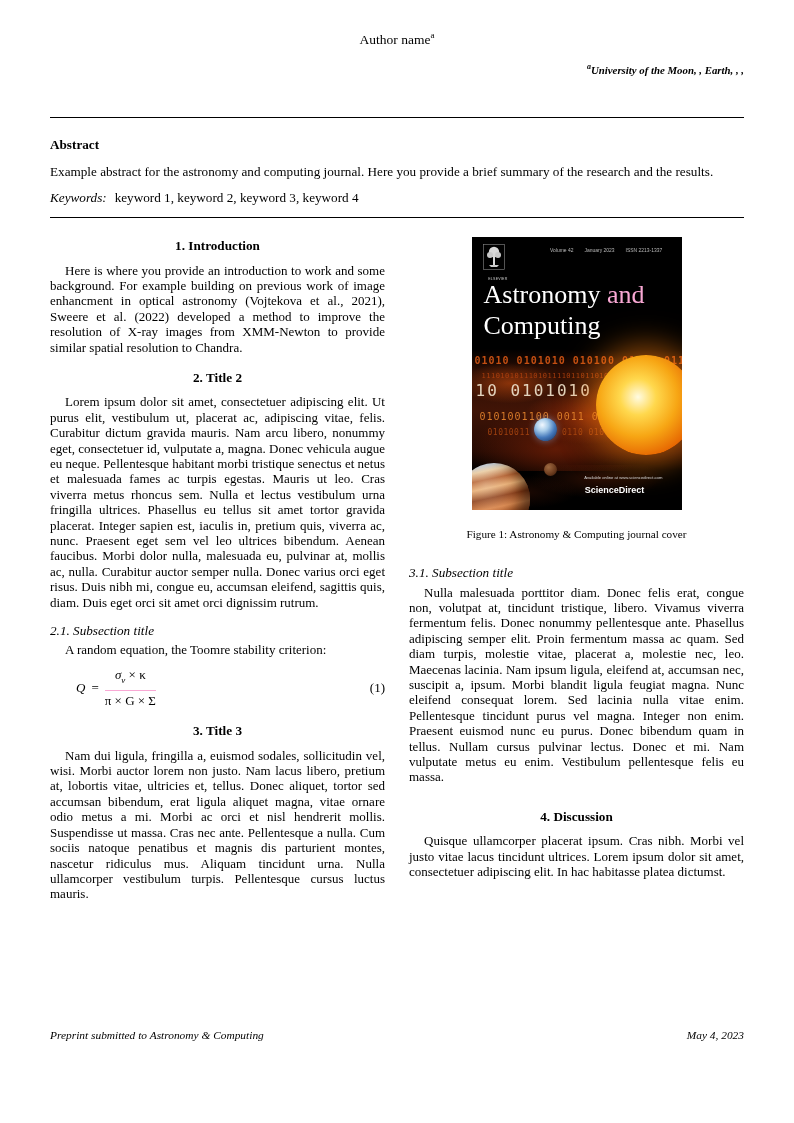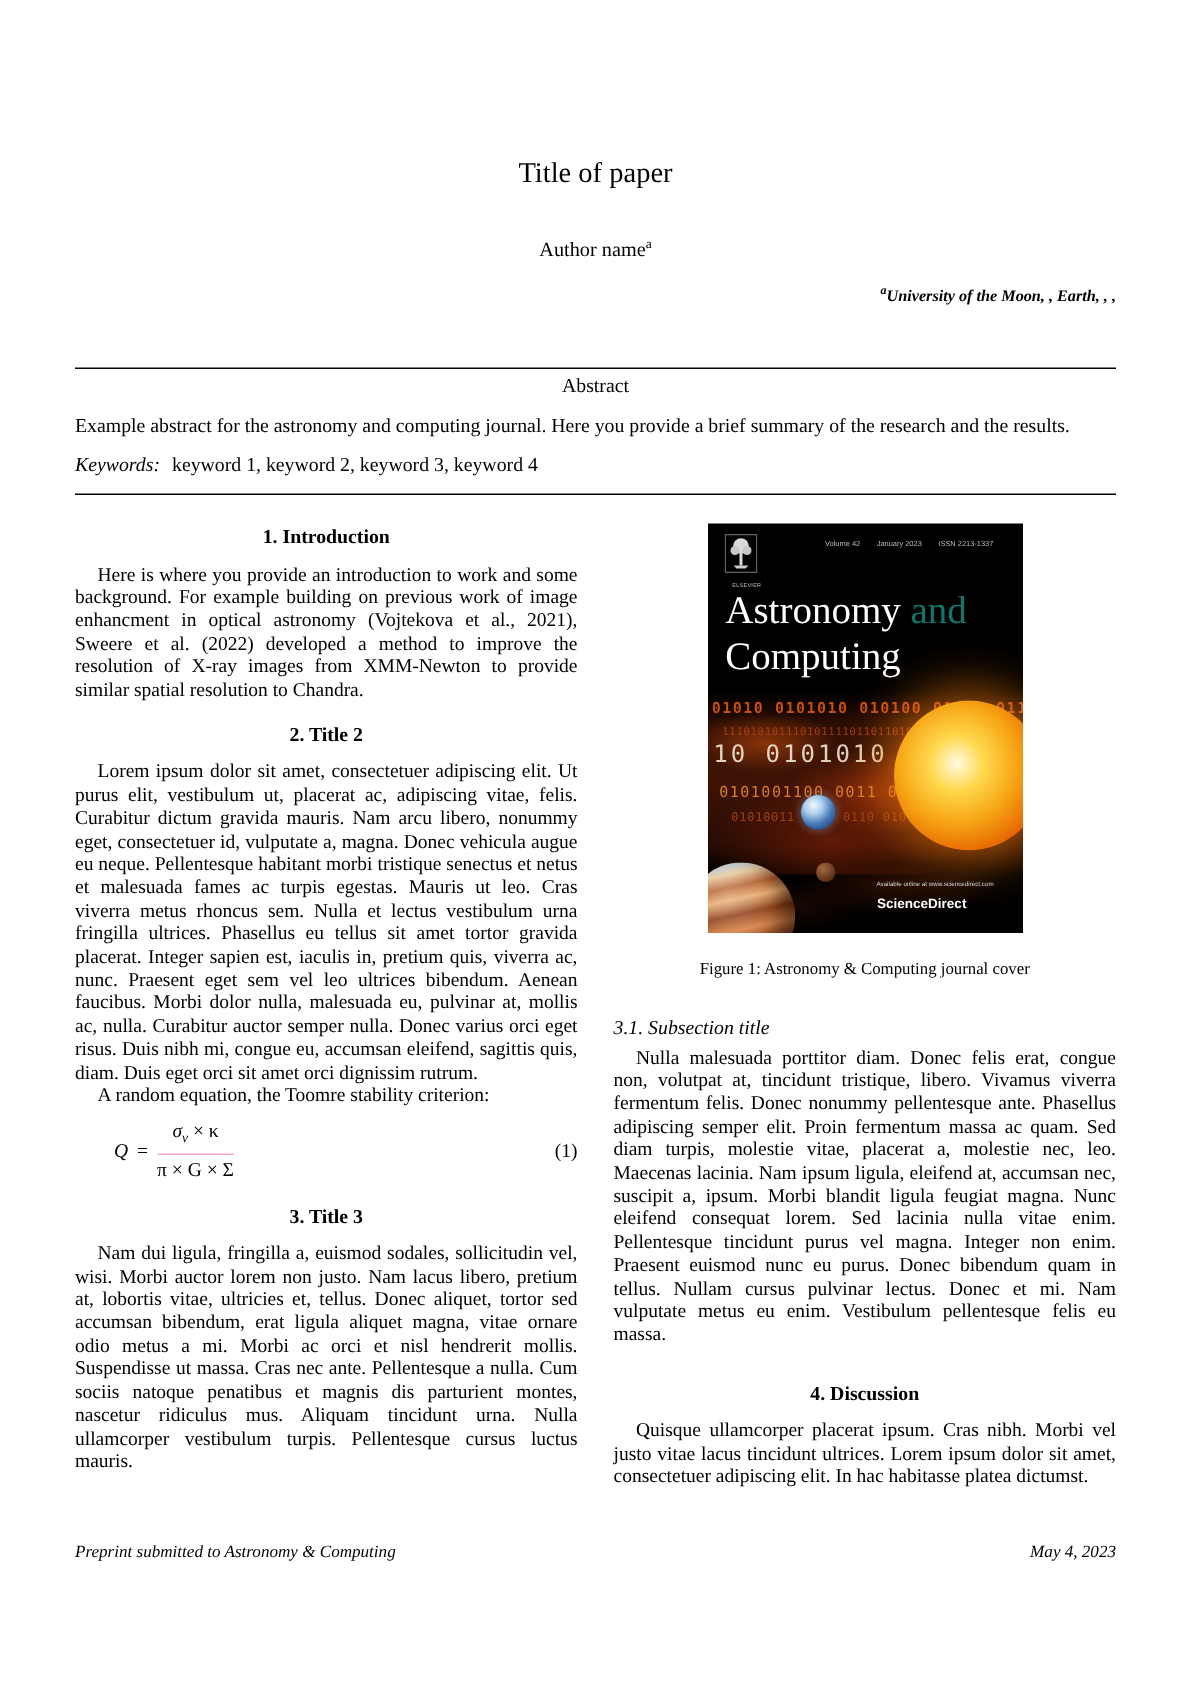--- a/index.html
+++ b/index.html
@@ -13,21 +13,21 @@
   .title{margin:105px 0 0 0;text-align:center;font-size:19px;font-weight:400;}
   .author{margin-top:30px;text-align:center;font-size:13.5px;}
   .author sup{font-size:9px;}
   .affiliation{margin-top:14px;text-align:right;font-style:italic;font-size:10.8px;font-weight:bold;}
   .affiliation sup{font-size:8px;font-style:italic;}
 
   .rule{border:none;border-top:1px solid #000;margin:0;height:0;}
   .rule-top{margin-top:42px;}
   .rule-bottom{margin-top:11px;}
 
-  .abstract-heading{font-size:13.2px;font-weight:400;margin-top:3px;text-align:center;}
+  .abstract-heading{font-size:13.2px;font-weight:700;margin-top:19px;}
   .abstract-body{font-size:13.2px;margin-top:11px;line-height:16px;}
   .keywords-line{font-size:13.2px;margin-top:10px;margin-bottom:0;line-height:16px;}
   .keywords-label{font-style:italic;}
   .keywords-text{margin-left:8px;}
 
   
   .columns{display:flex;gap:24px;margin-top:17px;height:676px;overflow:hidden;}
   .col{width:335px;font-size:13px;line-height:15.4px;text-align:justify;}
   .col p{margin:0;text-indent:15px;}
   .sec-heading{font-size:13.2px;font-weight:700;margin:15px 0 9px 0;text-align:center;}
@@ -117,21 +117,20 @@
     position:absolute;left:50px;right:50px;top:1029px;display:flex;justify-content:space-between;
     font-style:italic;font-size:11.4px;
   }
 </style>
 </head>
 <body>
 
 <div class="page">
   <div class="content">
 
-    <h1 class="title">Title of paper</h1>
 
     <div class="author"><span>Author name</span><sup>a</sup></div>
 
     <div class="affiliation"><sup>a</sup><span>University of the Moon, , Earth, , ,</span></div>
 
     <hr class="rule rule-top">
 
     <div class="abstract-heading">Abstract</div>
     <div class="abstract-body">Example abstract for the astronomy and computing journal. Here you provide a brief summary of the research and the results.</div>
     <div class="keywords-line">
@@ -142,20 +141,21 @@
 
     <div class="columns">
 
       <div class="col">
         <div class="sec-heading first">1.  Introduction</div>
         <p>Here is where you provide an introduction to work and some background. For example building on previous work of image enhancment in optical astronomy (Vojtekova et al., 2021), Sweere et al. (2022) developed a method to improve the resolution of X-ray images from XMM-Newton to provide similar spatial resolution to Chandra.</p>
 
         <div class="sec-heading">2.  Title 2</div>
         <p>Lorem ipsum dolor sit amet, consectetuer adipiscing elit. Ut purus elit, vestibulum ut, placerat ac, adipiscing vitae, felis. Curabitur dictum gravida mauris. Nam arcu libero, nonummy eget, consectetuer id, vulputate a, magna. Donec vehicula augue eu neque. Pellentesque habitant morbi tristique senectus et netus et malesuada fames ac turpis egestas. Mauris ut leo. Cras viverra metus rhoncus sem. Nulla et lectus vestibulum urna fringilla ultrices. Phasellus eu tellus sit amet tortor gravida placerat. Integer sapien est, iaculis in, pretium quis, viverra ac, nunc. Praesent eget sem vel leo ultrices bibendum. Aenean faucibus. Morbi dolor nulla, malesuada eu, pulvinar at, mollis ac, nulla. Curabitur auctor semper nulla. Donec varius orci eget risus. Duis nibh mi, congue eu, accumsan eleifend, sagittis quis, diam. Duis eget orci sit amet orci dignissim rutrum.</p>
 
+        <div class="subsec-heading">2.1.  Subsection title</div>
         <p>A random equation, the Toomre stability criterion:</p>
 
         <div class="equation-row">
           <span class="eq-body">
             <span class="eq-var">Q</span>
             <span class="eq-equals">=</span>
             <span class="frac">
               <span class="num"><span class="eq-var">σ</span><span class="eq-sub">v</span><span> × κ</span></span>
               <span class="den">π × G × Σ</span>
             </span>
@@ -177,21 +177,21 @@
                 <circle cx="11" cy="8" r="5.2" fill="#d8d8d8"></circle>
                 <circle cx="7" cy="11" r="3" fill="#c8c8c8"></circle>
                 <circle cx="15" cy="11" r="3" fill="#c8c8c8"></circle>
                 <rect x="10" y="12" width="2" height="9" fill="#d8d8d8"></rect>
                 <path d="M6 21 L16 21 L14 23 L8 23 Z" fill="#cccccc"></path>
               </svg>
               <span class="elsevier-label">ELSEVIER</span>
             </div>
             <div class="cover-issue">Volume 42        January 2023        ISSN 2213-1337</div>
             <div class="cover-title">
-              <span>Astronomy </span><span id="cover-and" style="color: #0f766e; margin-top: 40px;">and</span>
+              <span>Astronomy </span><span id="cover-and" style="color: #f9a8d4; margin-top: 40px;">and</span>
               <span class="line2">Computing</span>
             </div>
             <div class="nebula"></div>
             <div class="nebula-lower"></div>
             <div class="binary b1">01010  0101010  010100  01010  01100</div>
             <div class="binary b2">1110101011101011110110110101101011010</div>
             <div class="binary b3">10 0101010  110010011</div>
             <div class="binary b4">0101001100 0011 0 00110101 10111 011</div>
             <div class="binary b5">01010011 1010 0110 01011 1100 101 0</div>
             <div class="sun"></div>

